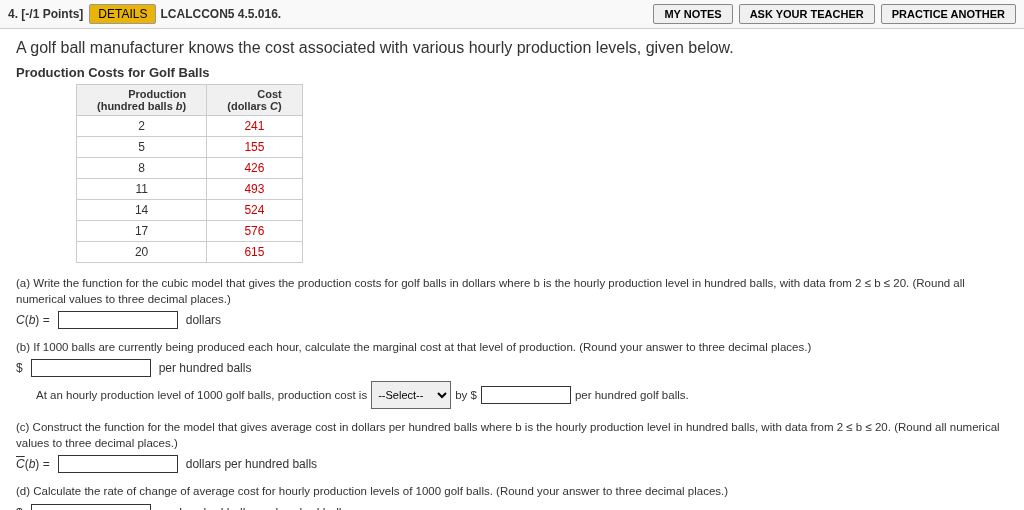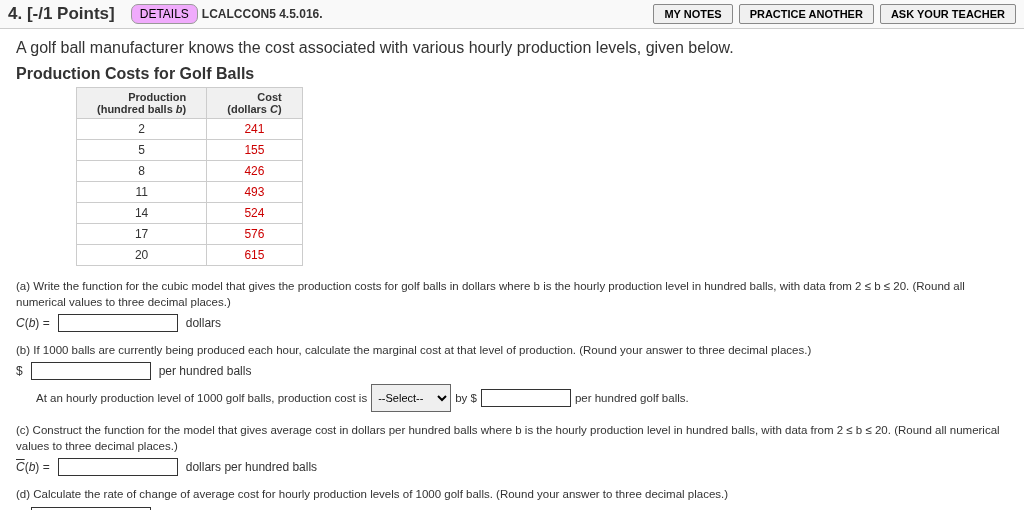--- a/index.html
+++ b/index.html
@@ -15,34 +15,34 @@
     
     .header-bar {
       display: flex;
       align-items: center;
       border-bottom: 1px solid #ccc;
       padding: 4px 8px;
       background: #f9f9f9;
     }
     .question-label {
       font-weight: bold;
-      font-size: 17px;
-      margin-right: 16px;
+      font-size: 12px;
+      margin-right: 6px;
       white-space: nowrap;
     }
     .details-btn, .lcal-code {
       font-size: 12px;
       margin-right: 4px;
     }
     .details-btn {
       border: 1px solid #999;
-      background: #f0abfc;
+      background: #eab308;
       padding: 2px 8px;
       cursor: pointer;
-      border-radius: 7px;
+      border-radius: 2px;
     }
     .lcal-code {
       font-weight: bold;
     }
     .header-right {
       margin-left: auto;
       display: flex;
       gap: 6px;
     }
     .header-right button {
@@ -60,21 +60,21 @@
       padding: 10px 16px;
     }
 
     .intro-text {
       font-size: 16px;
       margin-bottom: 8px;
     }
 
     .table-title {
       font-weight: bold;
-      font-size: 16px;
+      font-size: 13px;
       margin-bottom: 4px;
     }
 
     
     .prod-table {
       border-collapse: collapse;
       margin-bottom: 12px;
       margin-left: 60px;
     }
     .prod-table th {
@@ -152,22 +152,22 @@
   </style>
 </head>
 <body>
 
 <div class="header-bar">
   <span class="question-label">4.  [-/1 Points]</span>
   <button class="details-btn">DETAILS</button>
   <span class="lcal-code">LCALCCON5 4.5.016.</span>
   <div class="header-right">
     <button>MY NOTES</button>
+    <button>ASK YOUR TEACHER</button>
     <button>PRACTICE ANOTHER</button>
-    <button>ASK YOUR TEACHER</button>
   </div>
 </div>
 
 <div class="main-content">
 
   <p class="intro-text">A golf ball manufacturer knows the cost associated with various hourly production levels, given below.</p>
 
   <div class="table-title">Production Costs for Golf Balls</div>
 
   <table class="prod-table">

